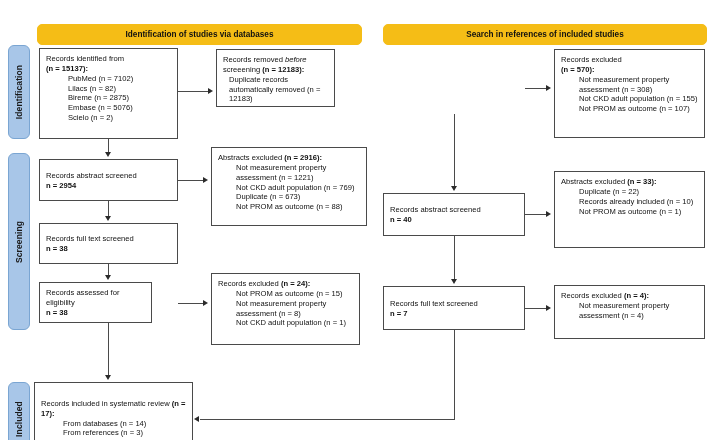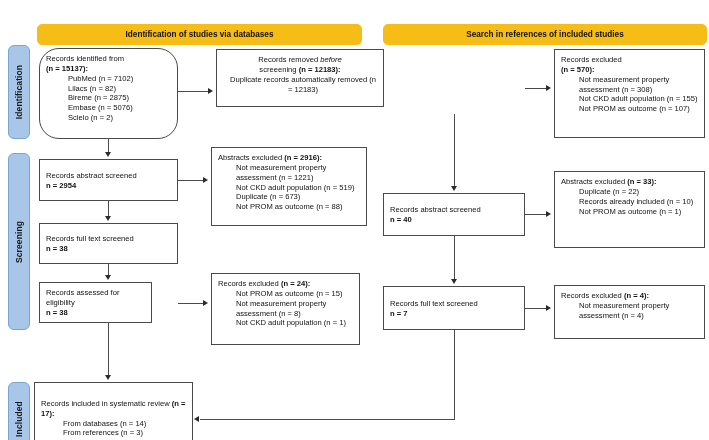--- a/index.html
+++ b/index.html
@@ -114,45 +114,45 @@
   <div class="phase-bar" style="left:8px; top:133px; width:20px; height:175px;">
     <span>Screening</span>
   </div>
   <div class="phase-bar" style="left:8px; top:362px; width:20px; height:72px;">
     <span>Included</span>
   </div>
 
   <div class="section-header" style="left:37px; top:4px; width:323px; height:19px;">Identification of studies via databases</div>
   <div class="section-header" style="left:383px; top:4px; width:322px; height:19px;">Search in references of included studies</div>
 
-  <div class="fbox" style="left:39px; top:28px; width:139px; height:91px;border-radius:20px;">
+  <div class="fbox" style="left:39px; top:28px; width:139px; height:91px;">
     <span class="lead">Records identified from</span>
     <span class="lead"><b>(n = 15137):</b></span>
     <span class="indent">PubMed (n = 7102)</span>
     <span class="indent">Lilacs (n = 82)</span>
     <span class="indent">Bireme (n = 2875)</span>
     <span class="indent">Embase (n = 5076)</span>
     <span class="indent">Scielo (n = 2)</span>
   </div>
 
-  <div class="fbox" style="left:216px; top:29px; width:168px; height:58px;text-align:center;">
+  <div class="fbox" style="left:216px; top:29px; width:119px; height:58px;">
     <span class="lead"><span>Records removed </span><i>before</i></span>
     <span class="lead"><span>screeening </span><b>(n = 12183):</b></span>
     <span class="indent-sm">Duplicate records automatically removed (n = 12183)</span>
   </div>
 
   <div class="fbox vcenter" style="left:39px; top:139px; width:139px; height:42px;">
     <span class="lead">Records abstract screened</span>
     <span class="lead"><b>n = 2954</b></span>
   </div>
 
   <div class="fbox" style="left:211px; top:127px; width:156px; height:79px;">
     <span class="lead"><span>Abstracts excluded </span><b>(n = 2916):</b></span>
     <span class="indent-sm" style="padding-left:18px">Not measurement property assessment (n = 1221)</span>
-    <span class="indent-sm" style="padding-left:18px">Not CKD adult population (n = 519)</span>
+    <span class="indent-sm" style="padding-left:18px">Not CKD adult population (n = 769)</span>
     <span class="indent-sm" style="padding-left:18px">Duplicate (n = 673)</span>
     <span class="indent-sm" style="padding-left:18px">Not PROM as outcome (n = 88)</span>
   </div>
 
   <div class="fbox vcenter" style="left:39px; top:203px; width:139px; height:41px;">
     <span class="lead">Records full text screened</span>
     <span class="lead"><b>n = 38</b></span>
   </div>
 
   <div class="fbox vcenter" style="left:39px; top:262px; width:113px; height:41px;">

